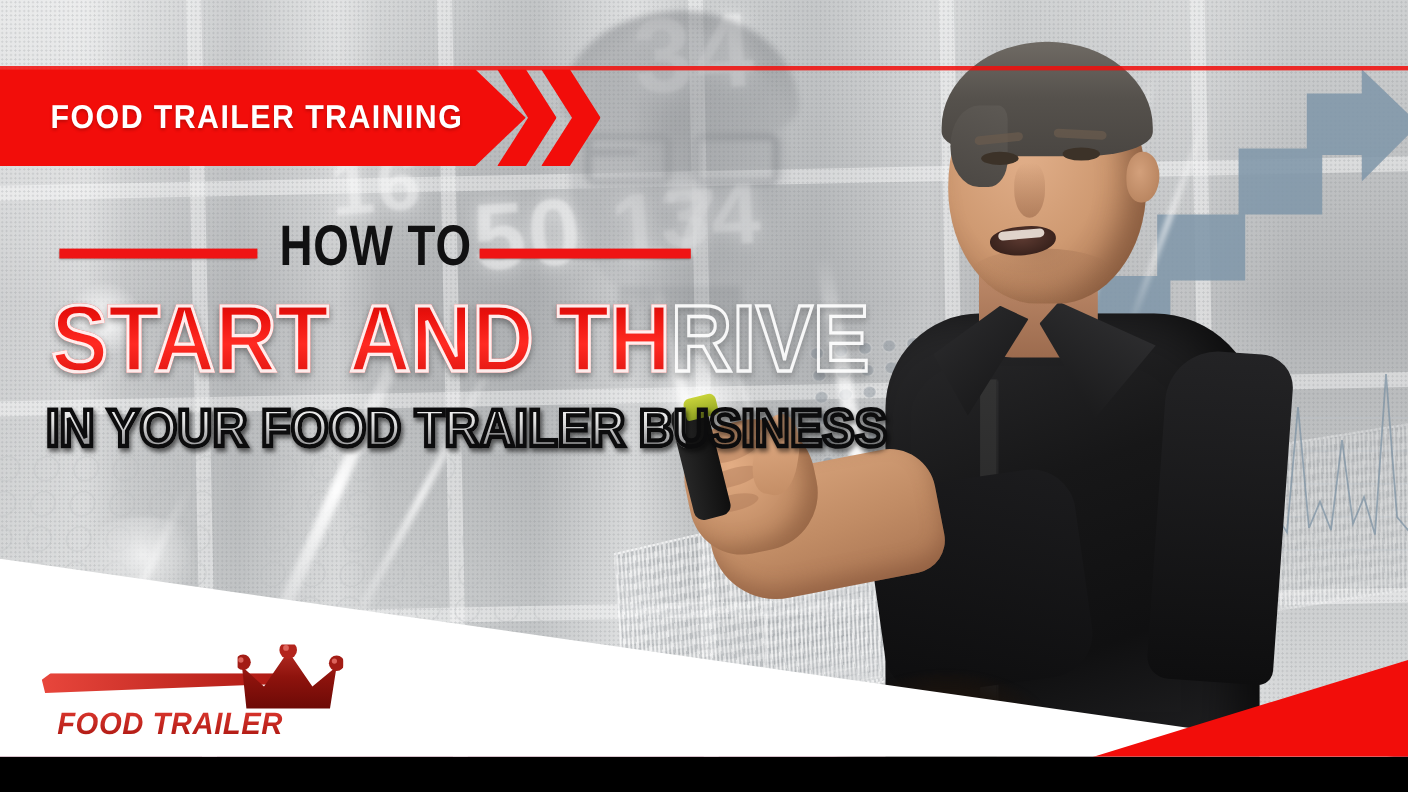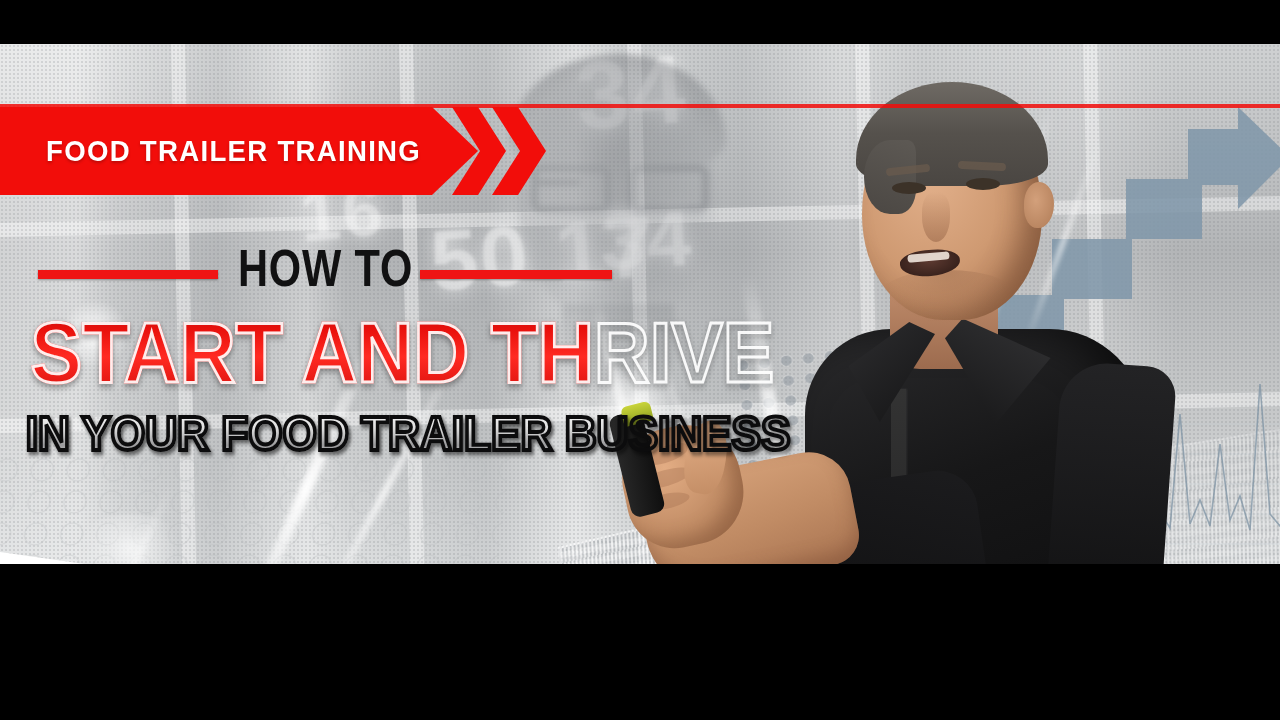--- a/index.html
+++ b/index.html
@@ -1,24 +1,23 @@
 <!DOCTYPE html>
 <html><head>
 <meta charset="utf-8">
 <style>
   * { margin:0; padding:0; box-sizing:border-box; }
   html,body { background:#000; }
   body { font-family:"Liberation Sans", sans-serif; }
 
   #stage {
     position:relative;
-    width:1280px; height:520px;
+    width:1280px; height:688px;
     overflow:hidden;
     background:#be185d;
-    margin-top:44px;
   }
 
   
   .bg-base{
     position:absolute; inset:0;
     background:
       linear-gradient(118deg, rgba(255,255,255,.55) 0%, rgba(255,255,255,0) 28%),
       linear-gradient(180deg,#cfd1d2 0%, #b3b5b7 40%, #c6c8c9 70%, #dddfe0 100%);
   }
   
@@ -309,21 +308,21 @@
     padding-left:50px;
     white-space:nowrap;
     text-shadow:0 2px 3px rgba(0,0,0,.22);
   }
   .chev{ position:absolute; top:0; width:54px; height:88px; background:#f20d0a;
          clip-path:polygon(0 0, 26px 0, 54px 50%, 26px 100%, 0 100%, 28px 50%); }
   .chev1{ left:452px; }
   .chev2{ left:492px; }
 
   
-  .title-block{ position:absolute; left:0; top:196px; width:660px; }
+  .title-block{ position:absolute; left:16px; top:196px; width:660px; }
 
   .howto-row{ position:relative; height:62px; }
   .rule{ position:absolute; top:30px; height:9px; background:#ef1414; box-shadow:0 1px 2px rgba(0,0,0,.35); }
   .rule-l{ left:38px; width:180px; }
   .rule-r{ left:420px; width:192px; }
   .howto{
     position:absolute; left:238px; top:0;
     font-family:"Liberation Sans Narrow","Liberation Sans", sans-serif;
     font-weight:700; font-size:52px; line-height:56px;
     color:#111112; letter-spacing:1px;

